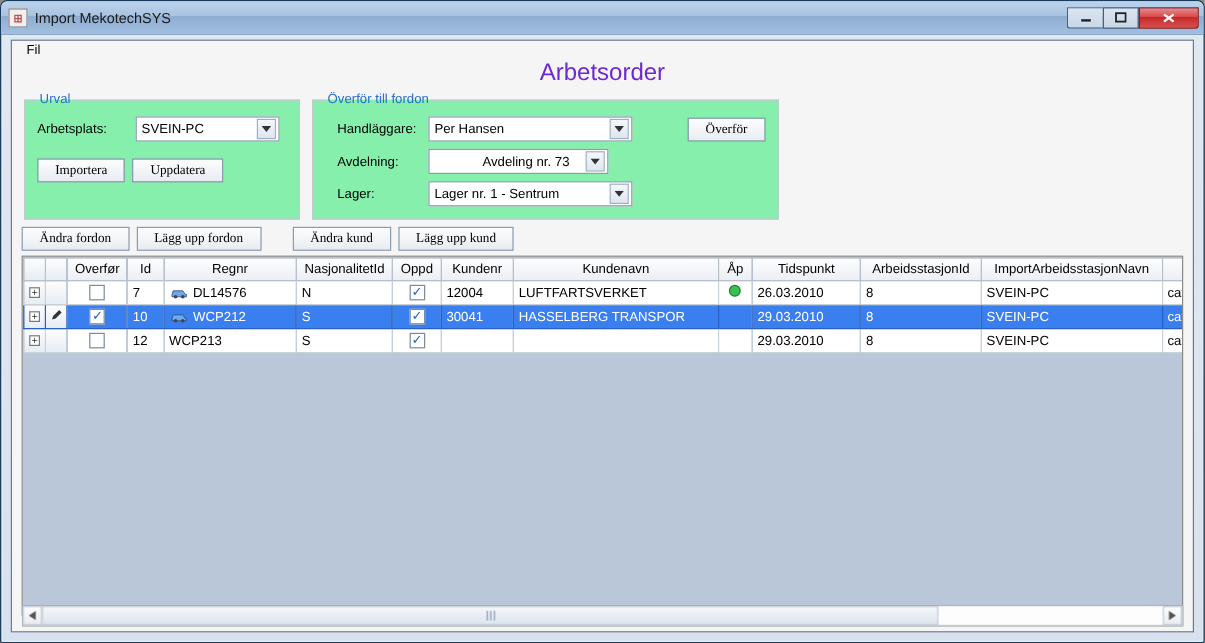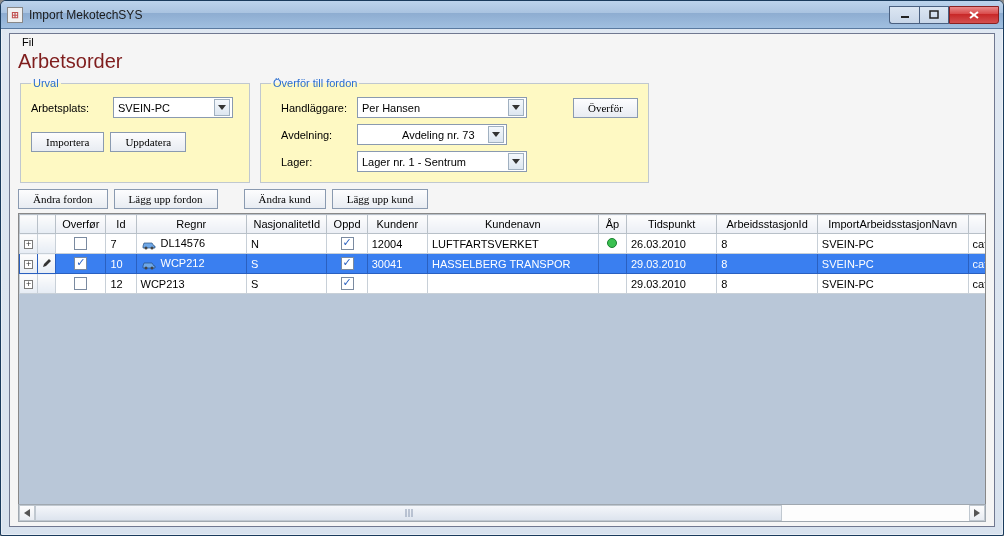--- a/index.html
+++ b/index.html
@@ -54,30 +54,31 @@
 
   .client {
     position: absolute;
     left: 8px; right: 8px; top: 32px; bottom: 8px;
     background: #f5f5f5;
     border: 1px solid #707890;
   }
   .menubar { padding: 2px 6px; }
   .menubar span { padding: 2px 6px; }
   .page-title {
-    color: #7f1d1d;
+    color: #6d28d9;
     font-size: 20px;
     padding: 0 8px 4px 8px;
+    text-align: center;
   }
 
   .panels { display:flex; gap:6px; padding:0 8px; }
   fieldset {
     border: 1px solid #c0c8d0;
     padding: 8px 10px 10px 10px;
-    background: #fef9c3;
+    background: #86efac;
   }
   fieldset legend { color:#2a6ecf; padding:0 2px; font-size:11px;}
   .row { display:flex; align-items:center; margin-bottom:6px; gap:6px; }
   .row label { width: 76px; }
   .combo {
     display:inline-flex; align-items:center;
     border:1px solid #8a9ab0; background:#fff;
     height:21px; padding:0 2px 0 4px; min-width:150px;
     justify-content: space-between;
   }

